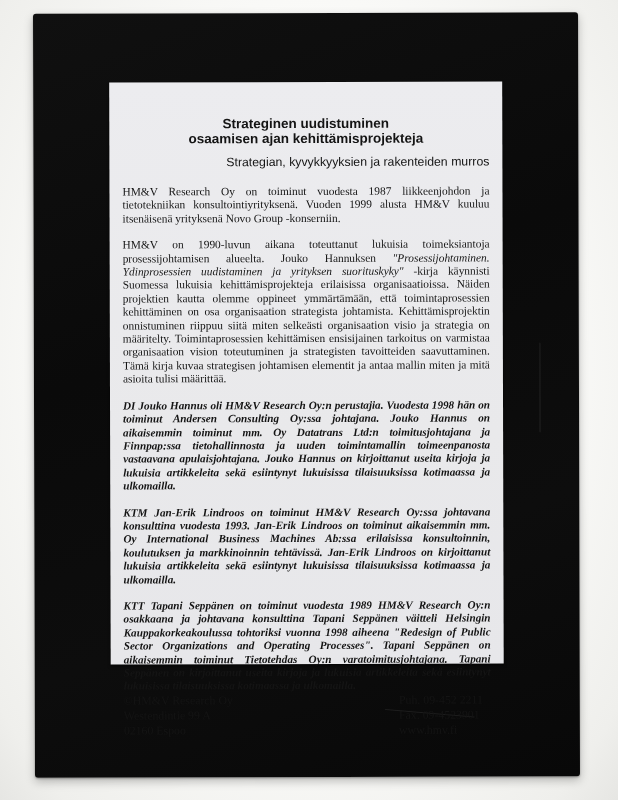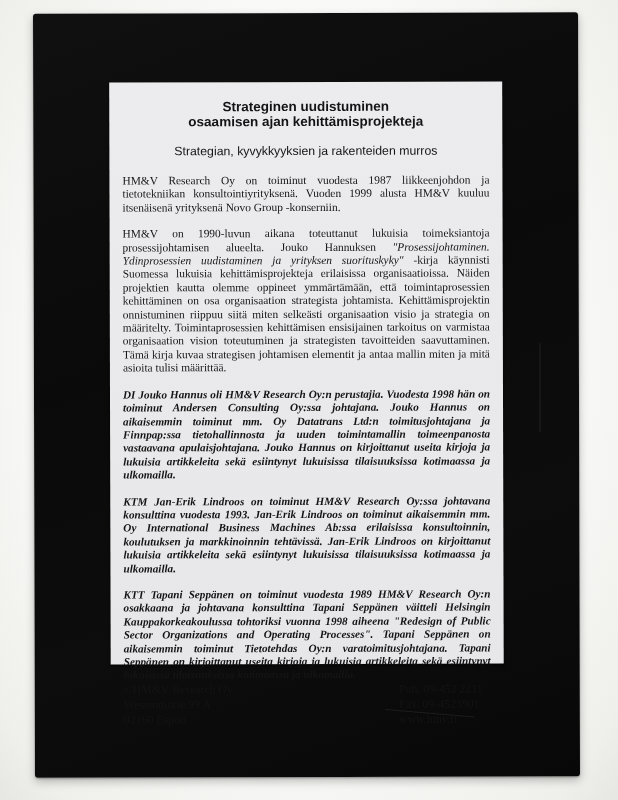--- a/index.html
+++ b/index.html
@@ -48,27 +48,27 @@
     display: flex;
     flex-direction: column;
     color: #141414;
   }
   .title {
     font-family: "Liberation Sans", sans-serif;
     font-weight: bold;
     font-size: 13.5px;
     line-height: 15px;
     text-align: center;
-    margin-top: 6px;
+    margin-top: 23px;
   }
   .subtitle {
     font-family: "Liberation Sans", sans-serif;
     font-size: 12.3px;
-    text-align: center;
-    margin-top: 15px;
+    text-align: right;
+    margin-top: 9px;
   }
   .para {
     font-size: 11.4px;
     line-height: 13.4px;
     text-align: justify;
     margin-top: 13px;
   }
   .para.first { margin-top: 16px; }
   .book-title-italic { font-style: italic; }
   .bio {

